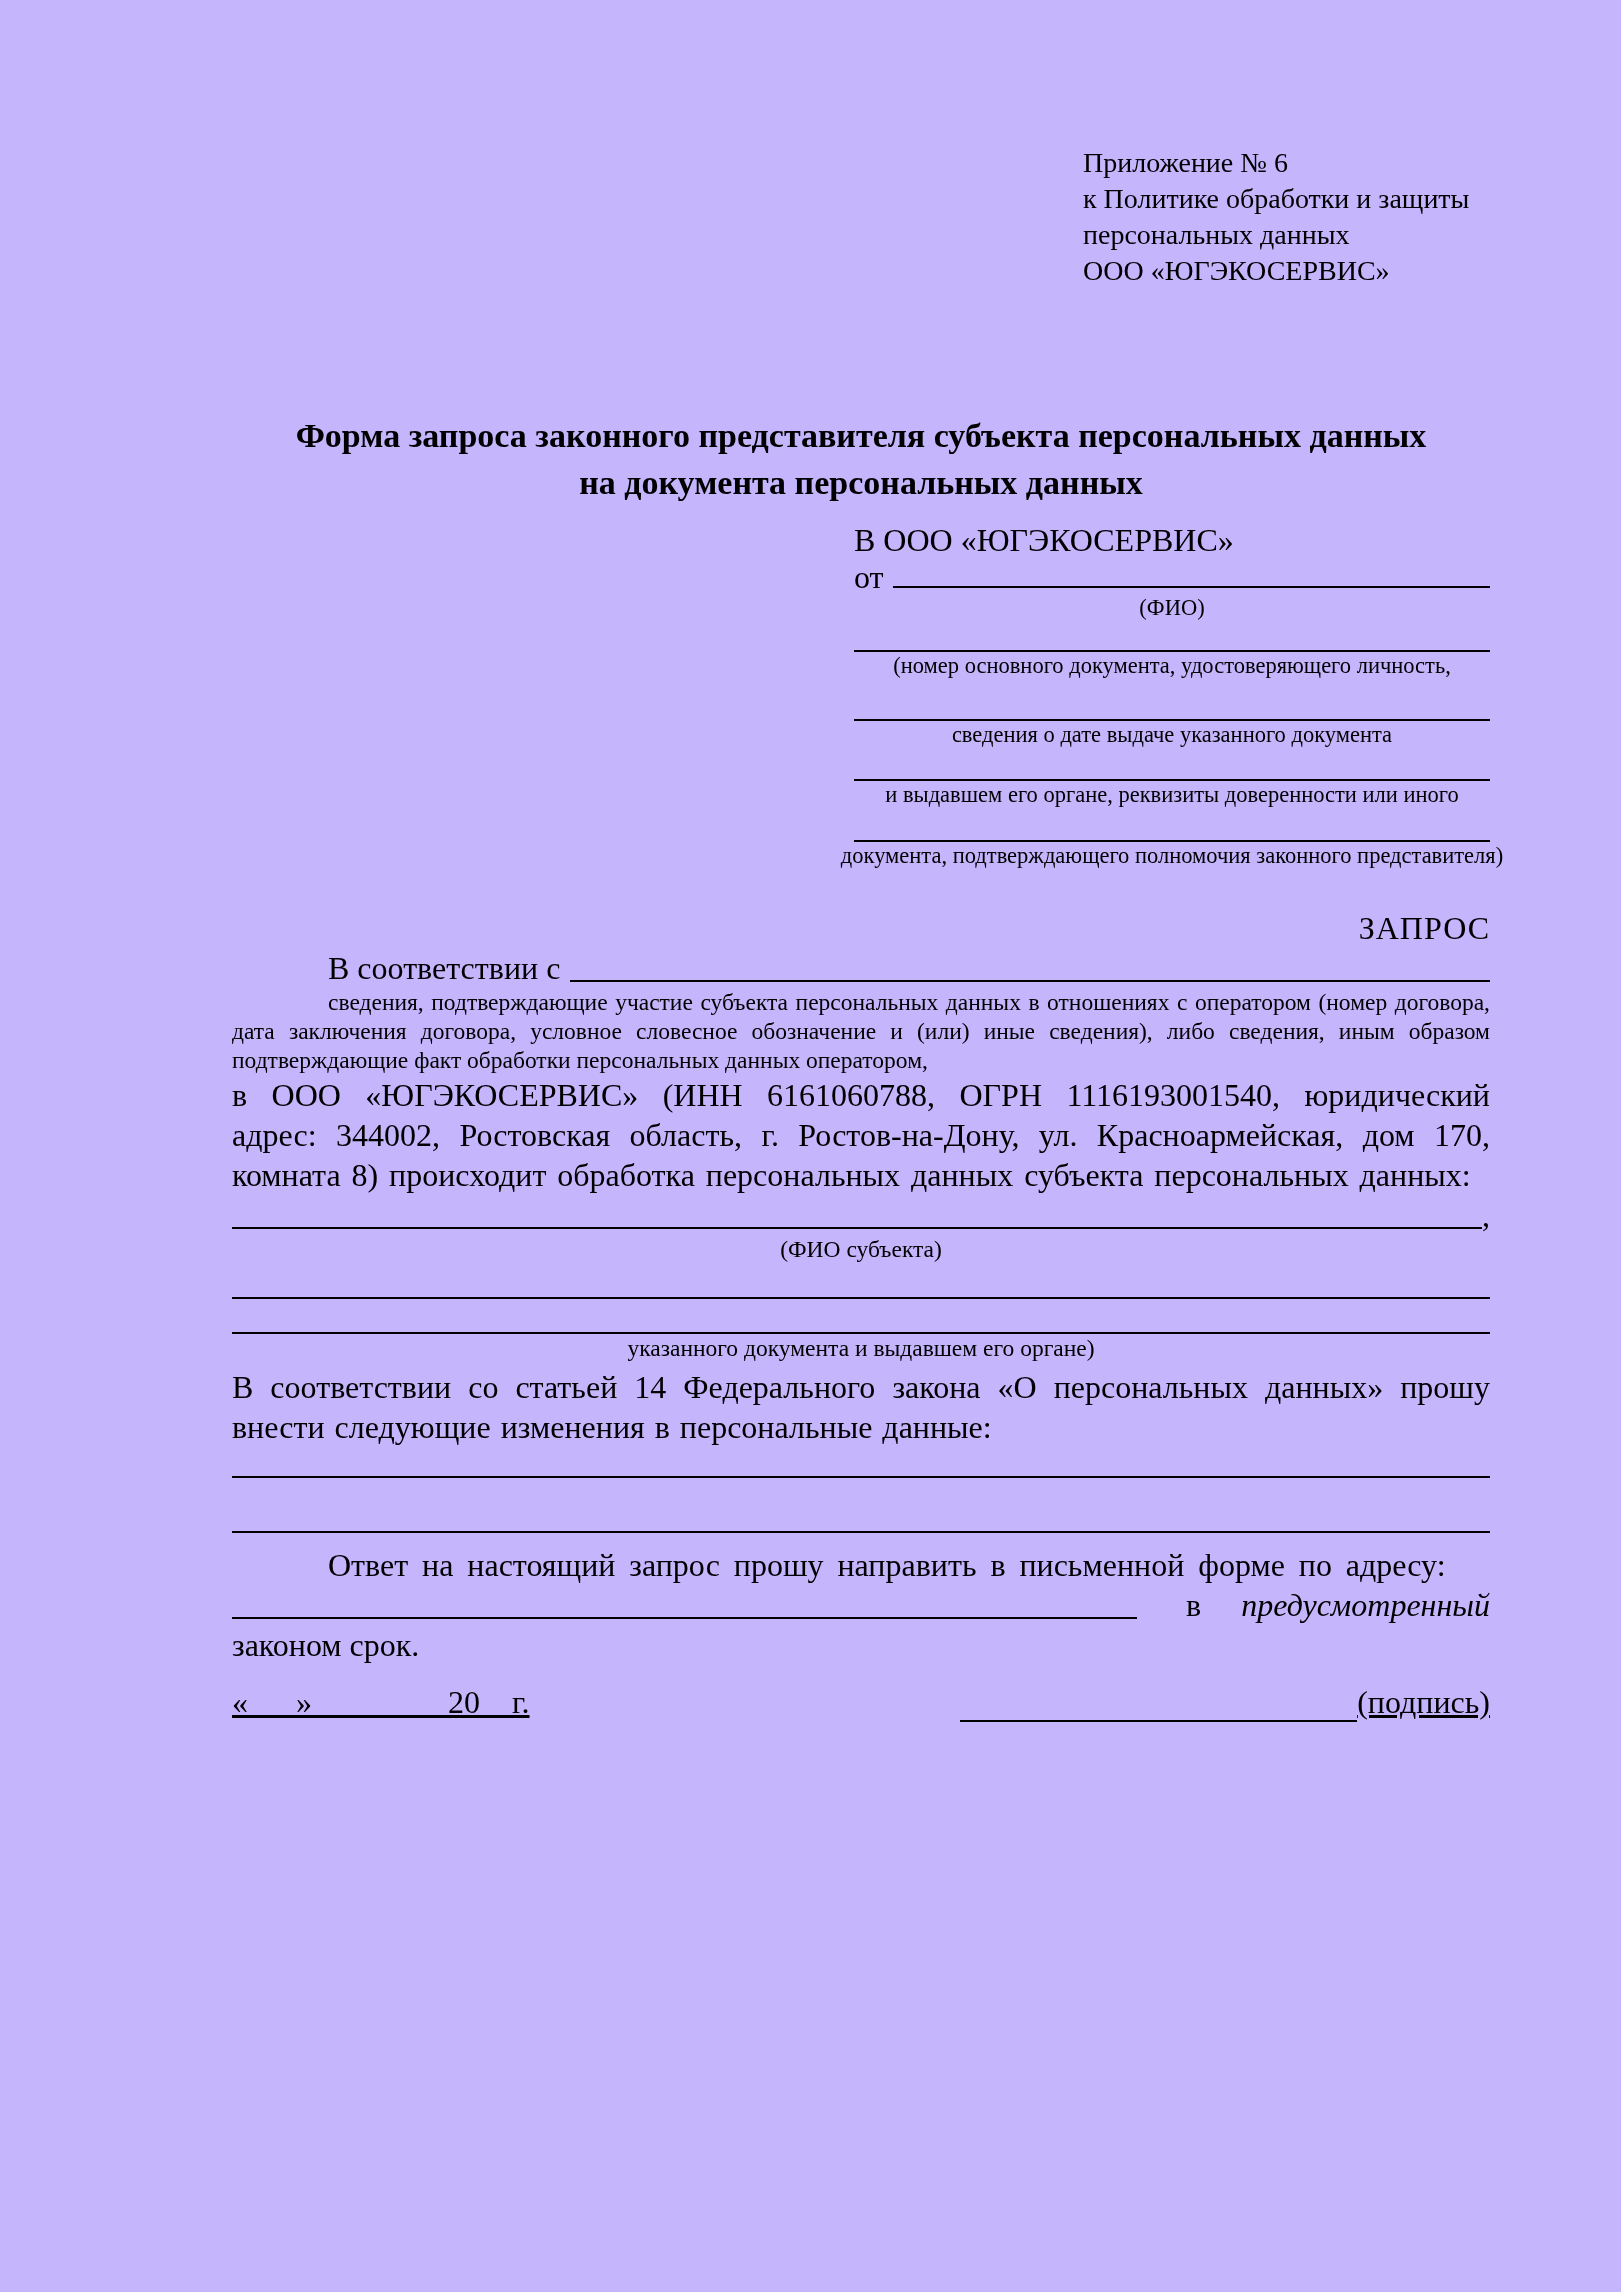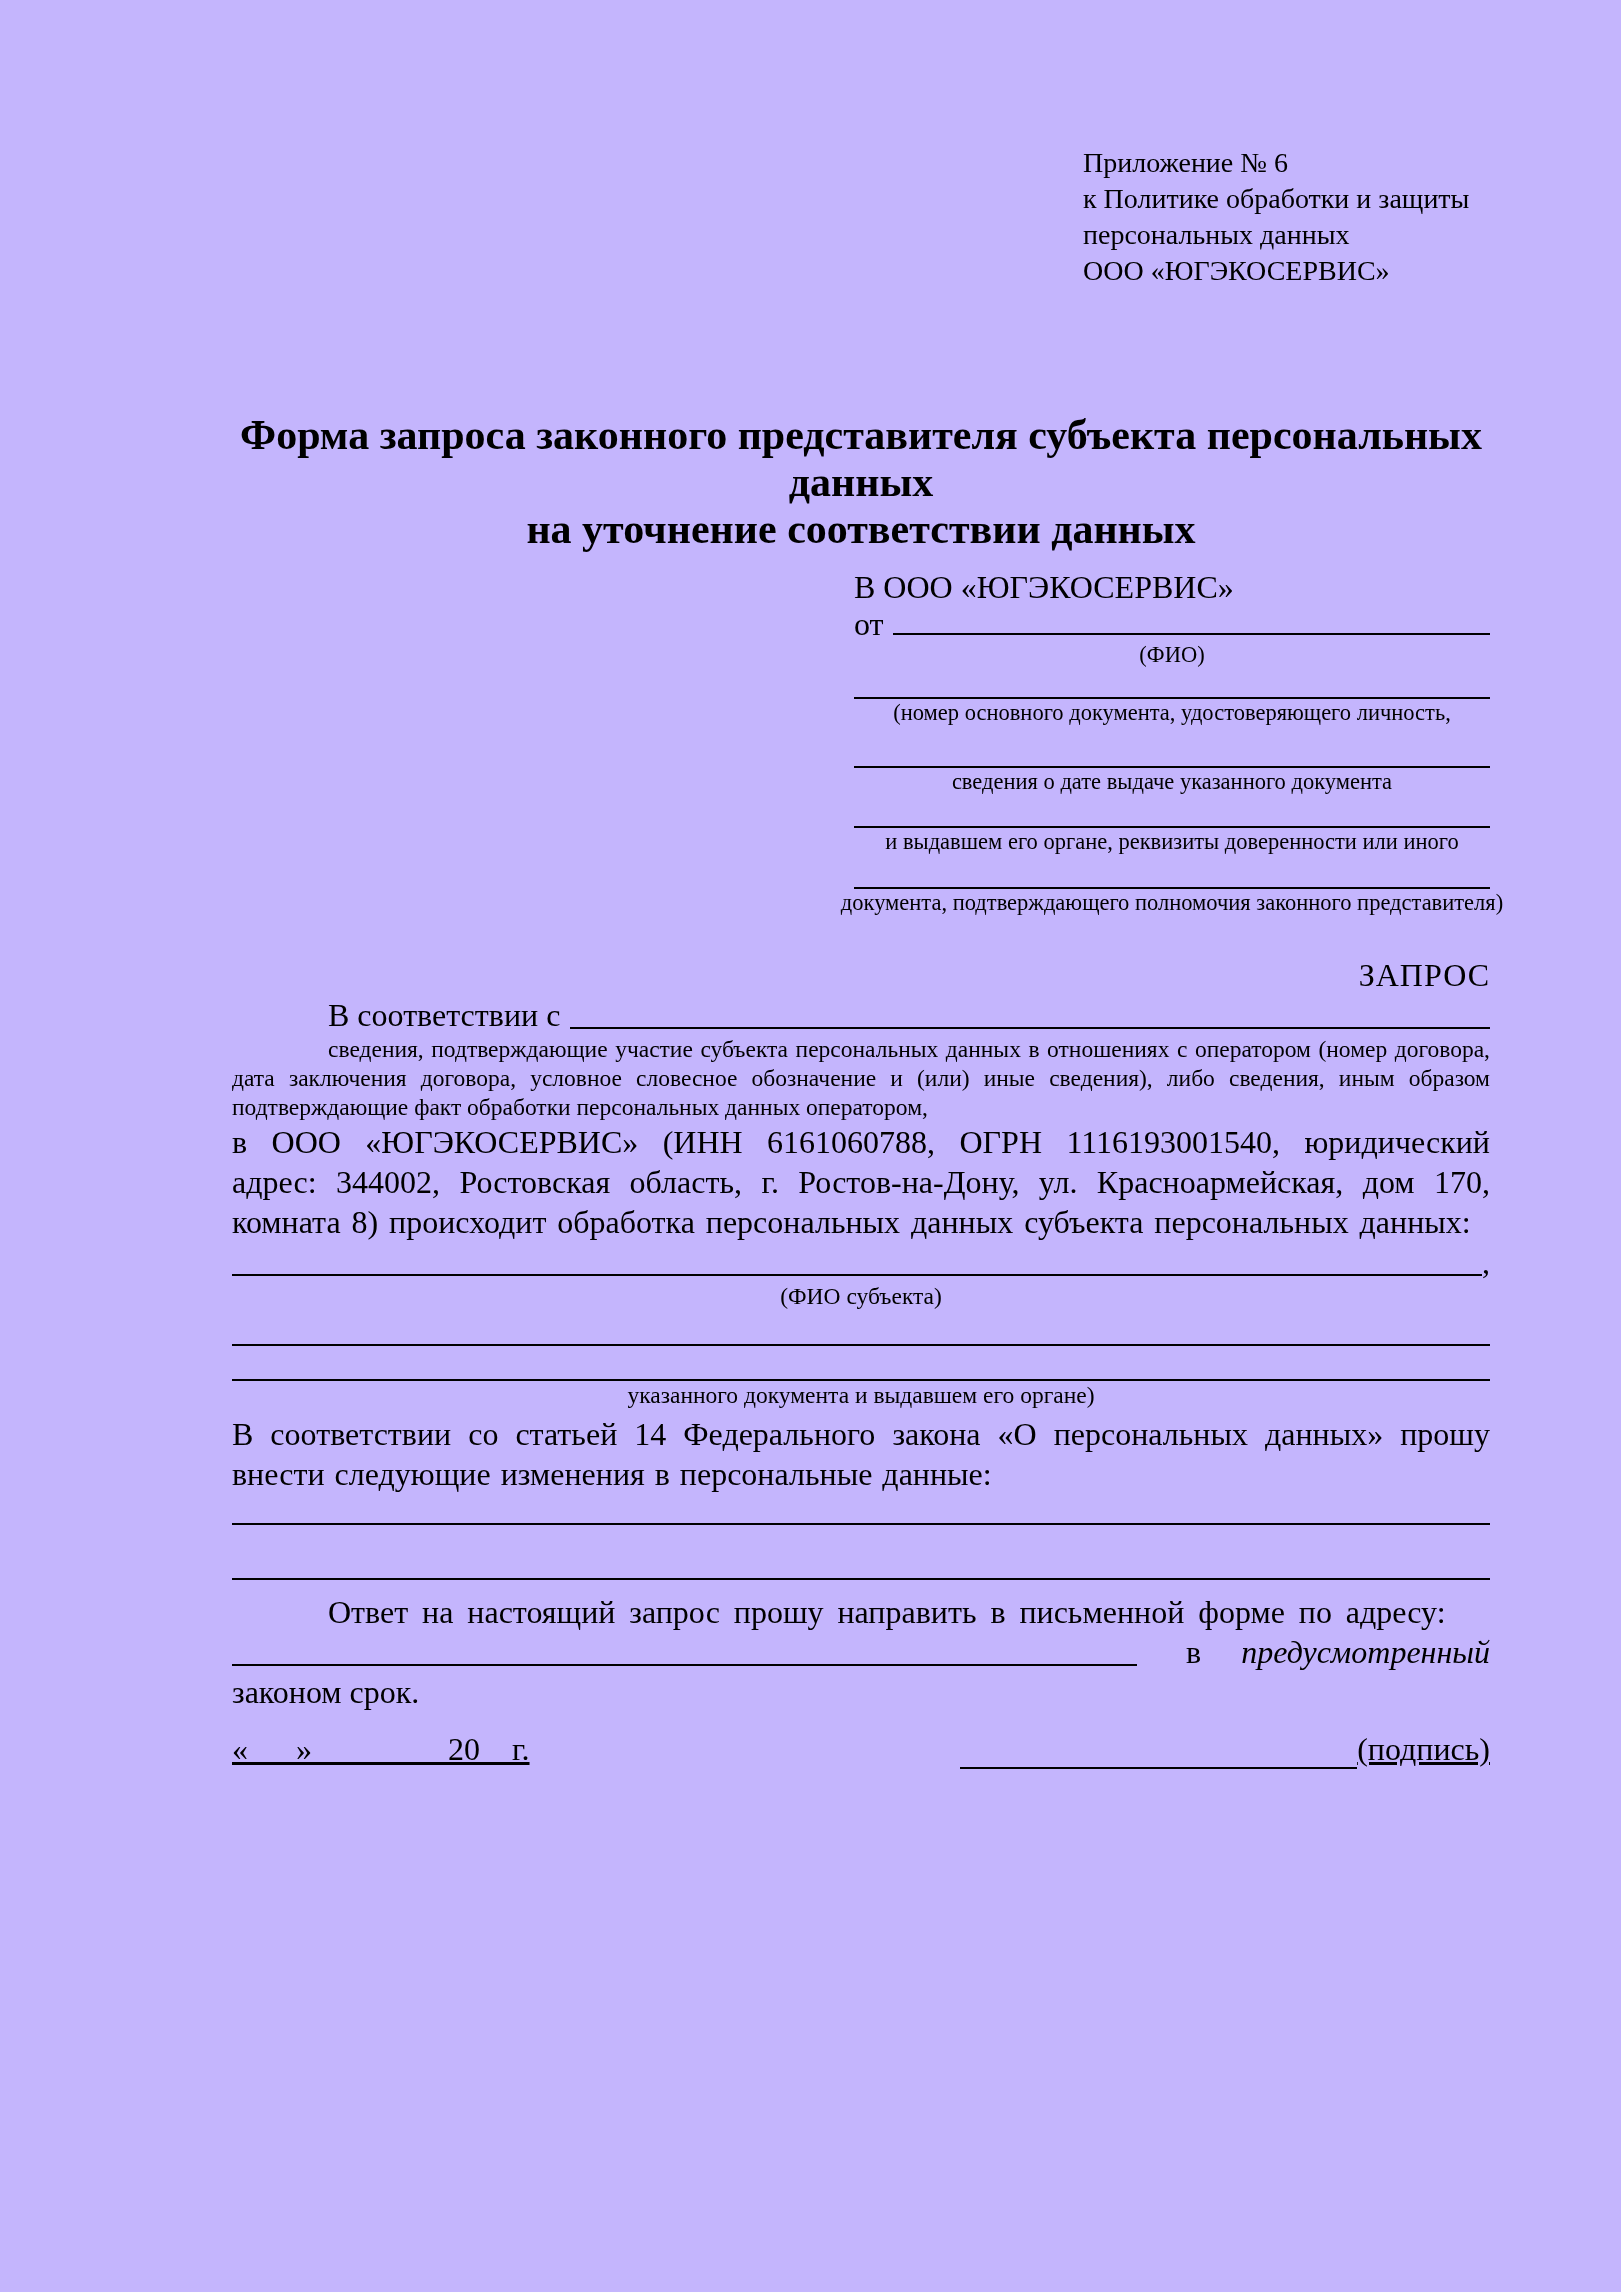--- a/index.html
+++ b/index.html
@@ -5,21 +5,21 @@
   html,body { margin:0; padding:0; background:#888; }
   .page {
     width:1621px; height:2293px; background:#c4b5fd; margin:0 auto;
     position:relative; overflow:hidden; color:#000;
     font-family:"Liberation Serif","DejaVu Serif",serif;
   }
   .content { padding:145px 131px 0 232px; font-size:32px; line-height:40px; }
 
   .doc-header { margin-left:851px; font-size:28px; line-height:36px; white-space:nowrap; }
 
-  .doc-title { margin-top:123px; text-align:center; font-weight:700; font-size:42px; line-height:47px; }
+  .doc-title { margin-top:123px; text-align:center; font-weight:700; font-size:34px; line-height:47px; }
 
   .addressee { margin-top:14px; margin-left:622px; }
   .addr-to { line-height:41px; }
   .addr-from { display:flex; height:33px; line-height:33px; }
   .fill-line { flex:1; border-bottom:2.9px solid #000; align-self:flex-end; margin-bottom:5.9px; margin-left:9.8px; }
   .acap { font-size:22.5px; line-height:27.4px; text-align:center; white-space:nowrap; margin-left:-24.5px; margin-right:-24.5px; }
   .rule { border-bottom:2.9px solid #000; }
   .rule.g1 { height:29px; }
   .rule.g2 { height:39px; }
   .rule.g3 { height:31px; }
@@ -62,21 +62,21 @@
 
     <div class="doc-header">
       <div>Приложение № 6</div>
       <div>к Политике обработки и защиты</div>
       <div>персональных данных</div>
       <div>ООО «ЮГЭКОСЕРВИС»</div>
     </div>
 
     <div class="doc-title">
       <div>Форма запроса законного представителя субъекта персональных данных</div>
-      <div>на уточнение соответствии данных</div>
+      <div>на документа персональных данных</div>
     </div>
 
     <div class="addressee">
       <div class="addr-to">В ООО «ЮГЭКОСЕРВИС»</div>
       <div class="addr-from">
         <span>от</span>
         <span class="fill-line"></span>
       </div>
       <div class="acap">(ФИО)</div>
       <div class="rule g1"></div>

